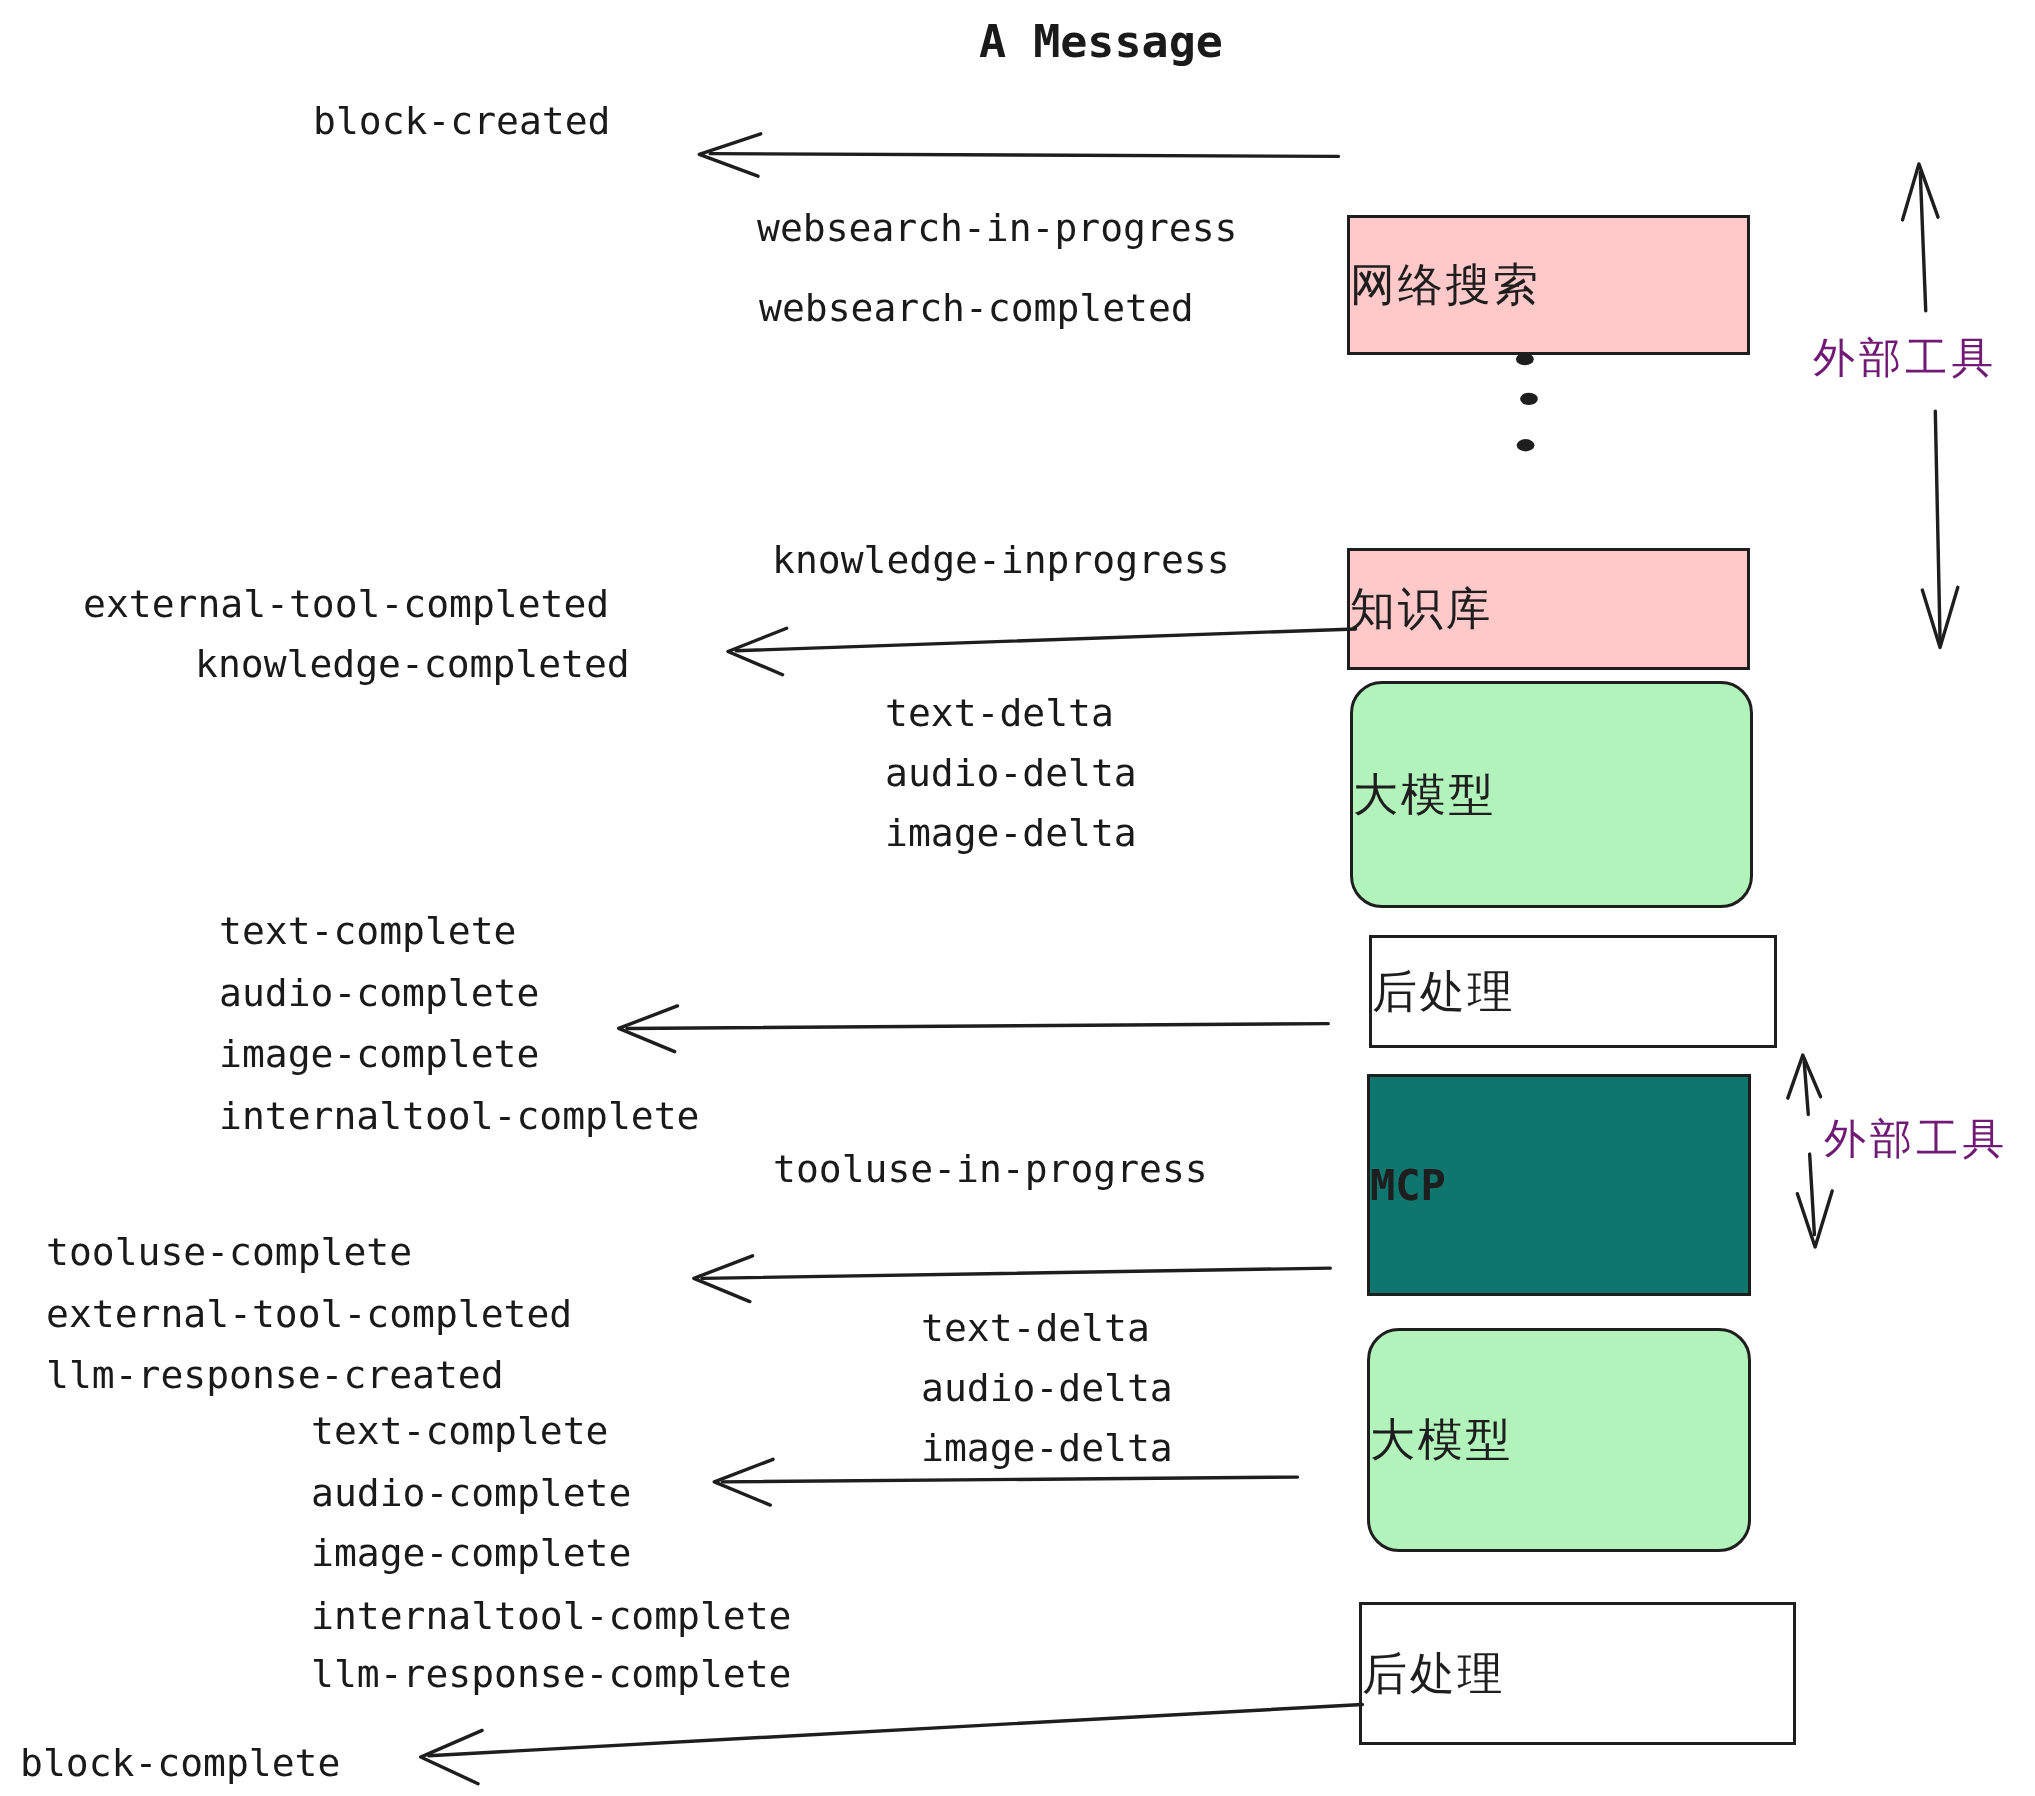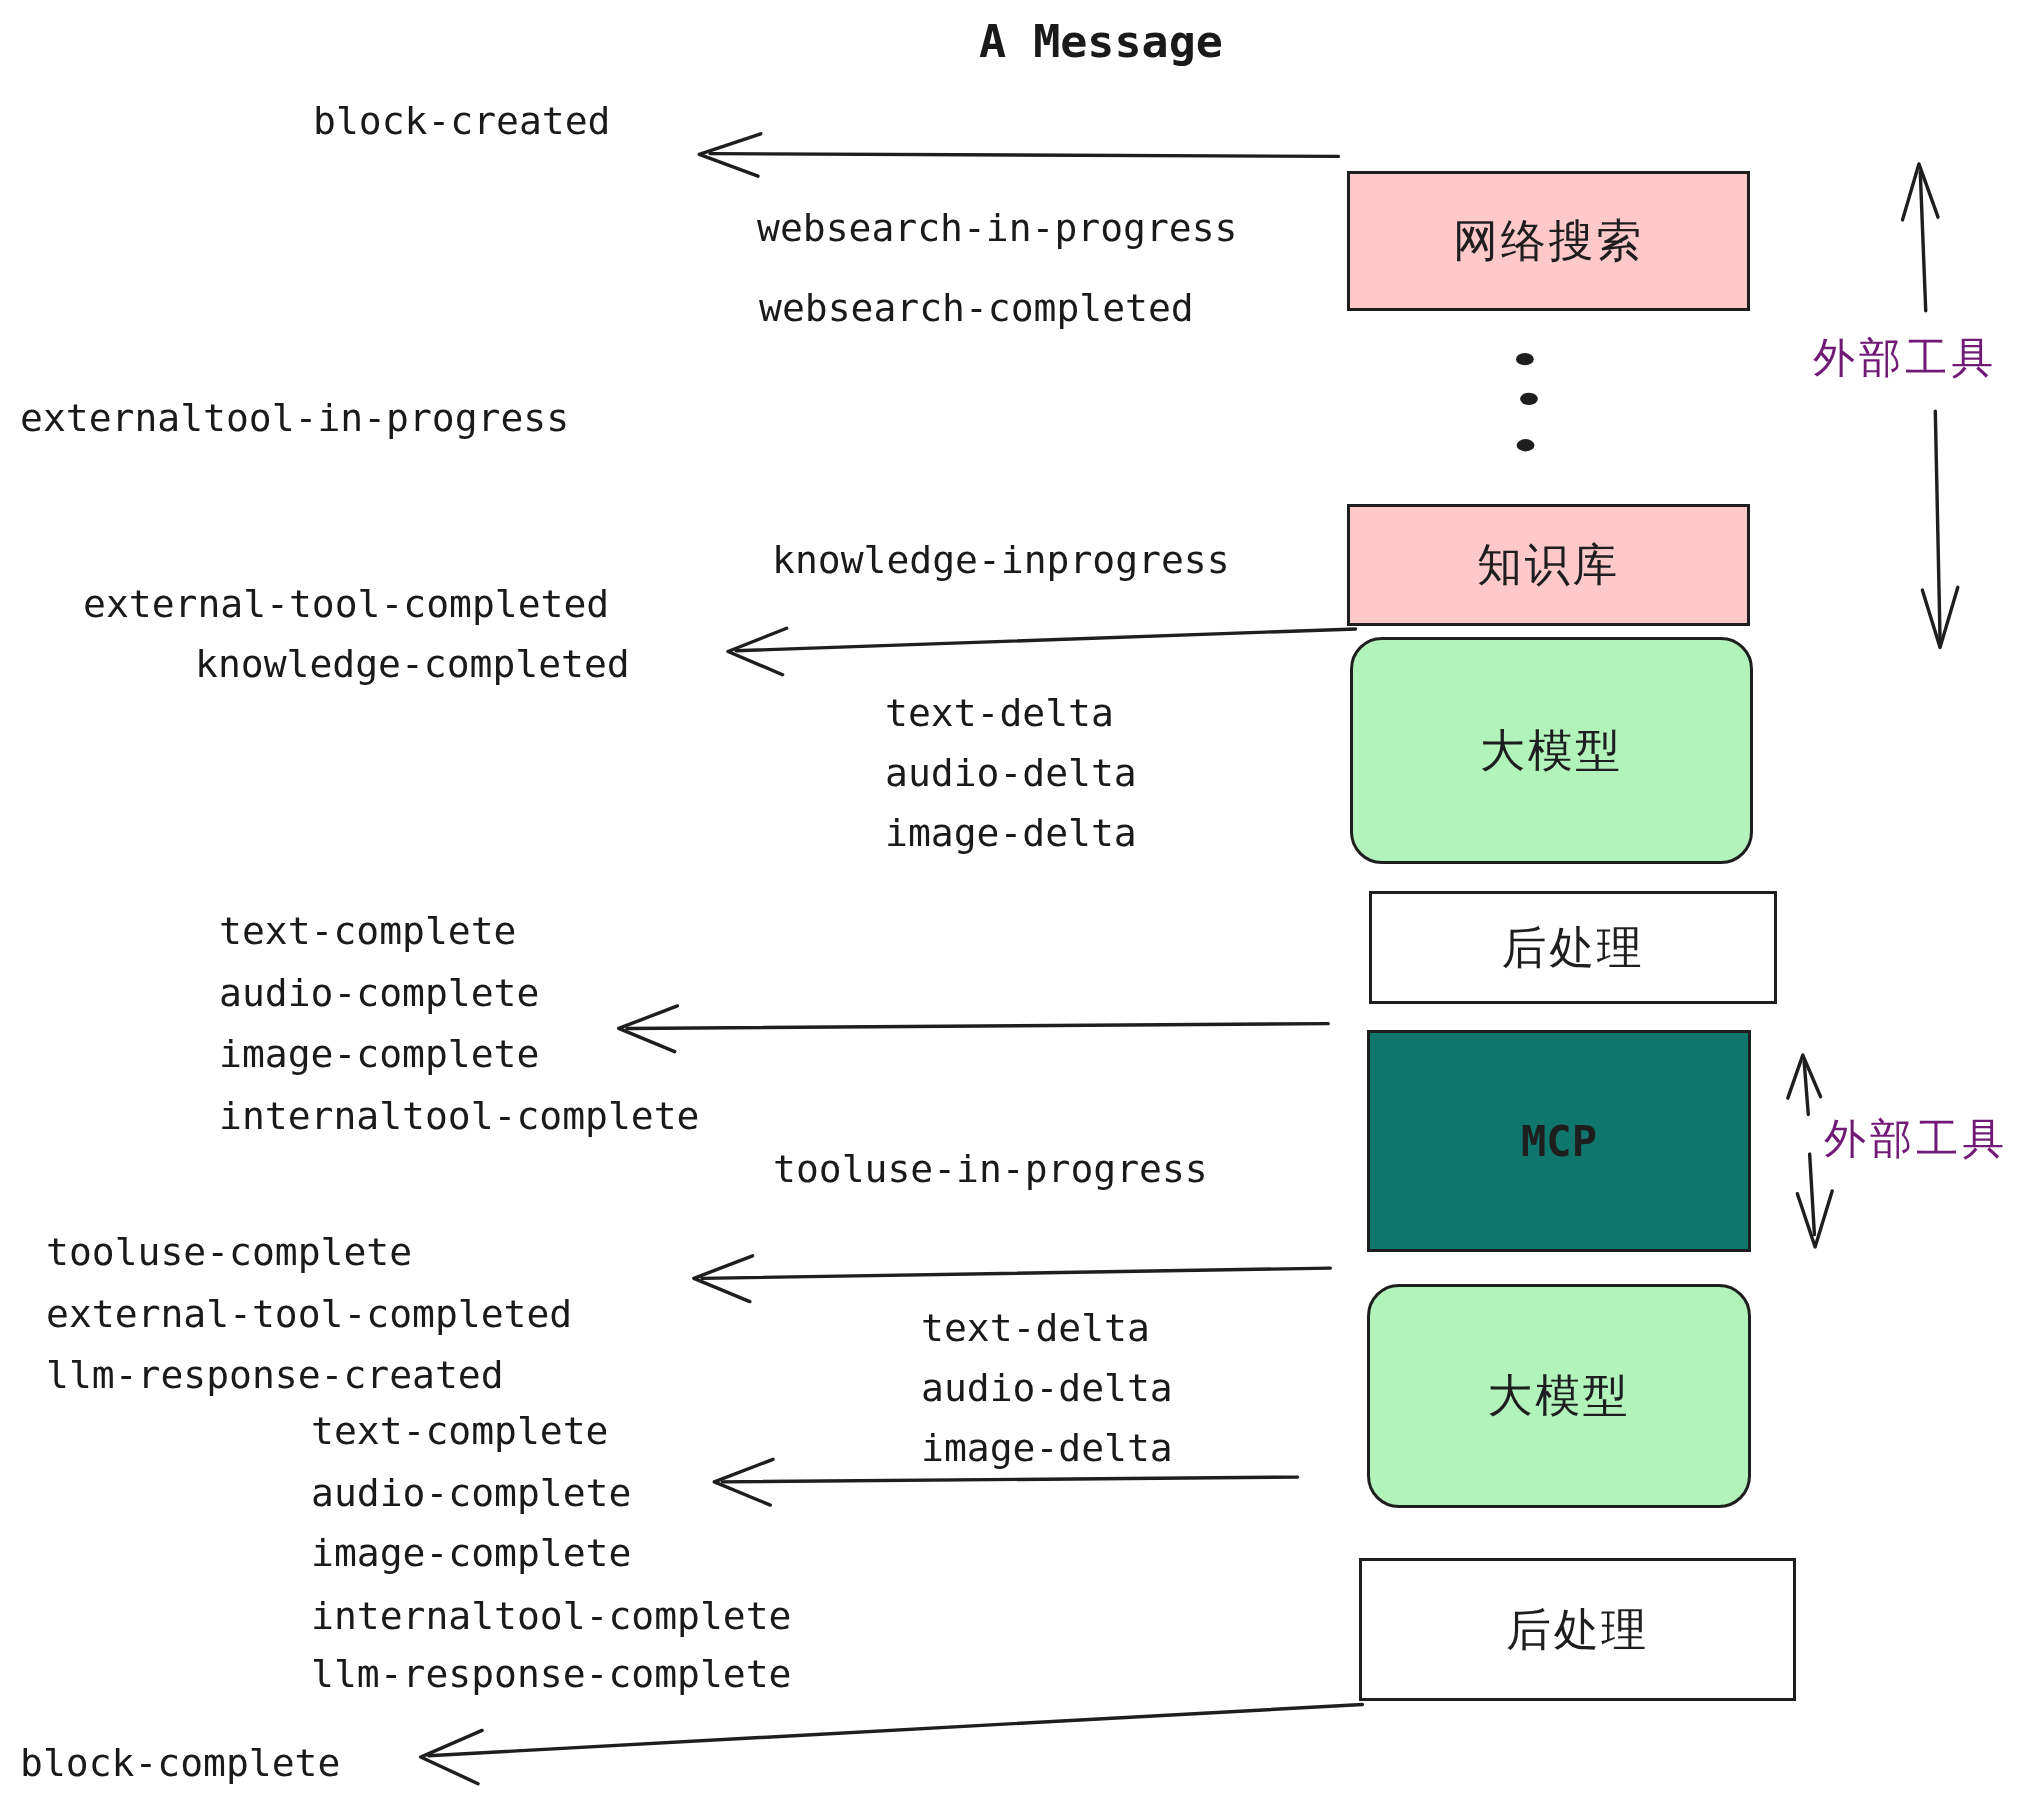--- a/index.html
+++ b/index.html
@@ -26,21 +26,22 @@
     color:#1a1a1a;
     white-space:nowrap;
     font-family:"DejaVu Sans Mono", monospace;
   }
   .box{
     position:absolute;
     box-sizing:border-box;
     border:3.4px solid #1e1e1e;
     display:flex;
     align-items:center;
-    justify-content:center;
+    justify-content:flex-start;
+    margin-top:44px;
   }
   .box-label{
     font-size:45px;
     color:#1e1e1e;
     letter-spacing:2.7px;
     font-family:"Liberation Sans","DejaVu Sans",sans-serif;
     white-space:nowrap;
   }
   .mcp-font{
     font-family:"DejaVu Sans Mono",monospace;
@@ -78,21 +79,20 @@
 </head>
 <body>
 
 <div id="canvas">
 
   <div class="title" style="left:979px;top:15px">A Message</div>
 
   <div class="ev" style="left:313px;top:98px">block-created</div>
   <div class="ev" style="left:757px;top:205px">websearch-in-progress</div>
   <div class="ev" style="left:759px;top:285px">websearch-completed</div>
-  <div class="ev" style="left:20px;top:395px">externaltool-in-progress</div>
   <div class="ev" style="left:772px;top:537px">knowledge-inprogress</div>
   <div class="ev" style="left:83px;top:581px">external-tool-completed</div>
   <div class="ev" style="left:195px;top:641px">knowledge-completed</div>
   <div class="ev" style="left:885px;top:690px">text-delta</div>
   <div class="ev" style="left:885px;top:750px">audio-delta</div>
   <div class="ev" style="left:885px;top:810px">image-delta</div>
   <div class="ev" style="left:219px;top:908px">text-complete</div>
   <div class="ev" style="left:219px;top:970px">audio-complete</div>
   <div class="ev" style="left:219px;top:1031px">image-complete</div>
   <div class="ev" style="left:219px;top:1093px">internaltool-complete</div>

